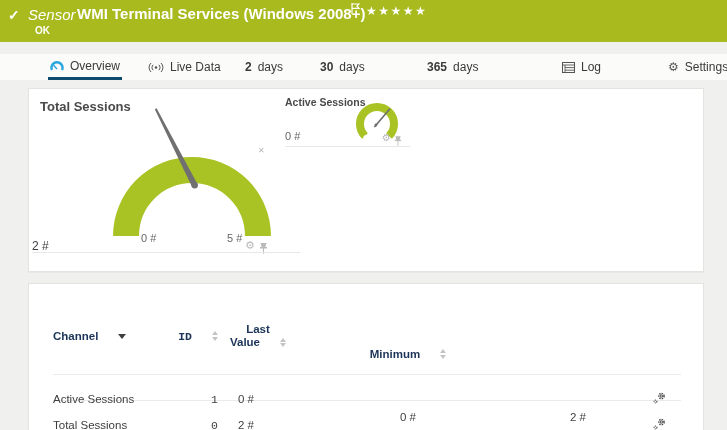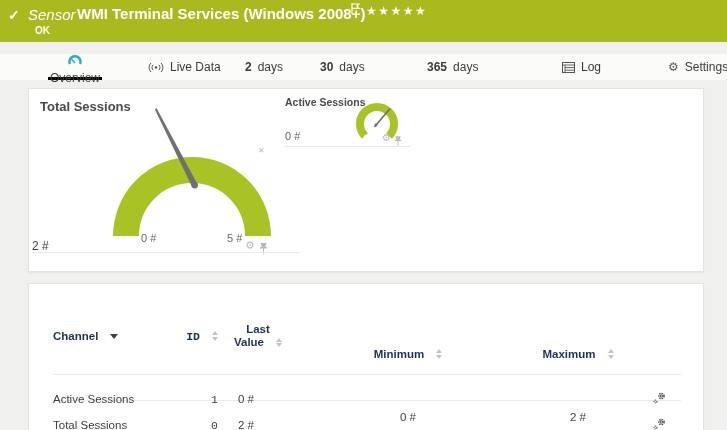--- a/index.html
+++ b/index.html
@@ -13,21 +13,21 @@
   .hdr-kind { left:28px; top:6px; font-size:15px; font-style:italic; }
   .hdr-title { left:77px; top:5px; font-size:15px; font-weight:bold; }
   .hdr-flag { left:351px; top:3px; font-size:10px; }
   .hdr-stars { left:366px; top:4px; font-size:12px; letter-spacing:1.5px; font-family:"DejaVu Sans",sans-serif; }
   .hdr-status { left:35px; top:25px; font-size:10px; font-weight:bold; }
 
   
   .tabbar { left:0; top:54px; width:727px; height:26px; background:#fbfbfa; }
   .tab { position:absolute; top:0; height:26px; display:flex; align-items:center; gap:6px;
          font-size:12px; color:#3a3a3a; cursor:pointer; padding:0 2px; }
-  .tab.active { border-bottom:3px solid #000000;flex-direction:column; }
+  .tab.active { border-bottom:3px solid #0c4a6e; }
   .tab .num { font-weight:bold; }
   .ticon { display:inline-flex; align-items:center; }
   .gear-glyph { font-family:"DejaVu Sans",sans-serif; color:#555; font-size:12px; }
 
   
   .card { background:#fff; border:1px solid #e3e3e0; box-shadow:0 1px 1px rgba(0,0,0,.03); }
   .card1 { left:28px; top:88px; width:676px; height:184px; }
   .card2 { left:28px; top:283px; width:676px; height:160px; }
 
   .g-title { font-size:13px; font-weight:bold; color:#4a4a4a; }
@@ -40,21 +40,21 @@
 
   
   .tbl { position:absolute; left:24px; top:20px; width:628px; }
   .trow { display:grid; grid-template-columns:125px 40px 80px 220px 120px 1fr; align-items:center; }
   .thead { color:#1b3358; font-weight:bold; font-size:11.5px; padding:8px 0 14px 0; }
   .tdata { font-size:11.5px; color:#3d3d3d; height:26px; border-top:1px solid #ebebeb; }
   .c-id { text-align:right;font-family:Liberation Mono, monospace; }
   .c-last { padding-left:20px; }
   .c-ctr { text-align:center;margin-top:36px; }
   .c-ico { display:flex; justify-content:flex-end; padding-right:14px; }
-  .hd-flex { display:inline-flex; align-items:center; gap:12px; }
+  .hd-flex { display:inline-flex; align-items:center; gap:20px; }
   .sorter { display:inline-block; vertical-align:middle; }
   .sorter .up { width:0;height:0;border-left:3.5px solid transparent;border-right:3.5px solid transparent;border-bottom:4px solid #c4c4c4; margin-bottom:1.5px;}
   .sorter .dn { width:0;height:0;border-left:3.5px solid transparent;border-right:3.5px solid transparent;border-top:4px solid #c4c4c4;}
   .caret-dn { width:0;height:0;border-left:4px solid transparent;border-right:4px solid transparent;border-top:5px solid #3f3f3f; display:inline-block; vertical-align:middle; }
   .lastv { text-align:center; line-height:1.15; }
   .chset { cursor:pointer; }
 </style>
 </head>
 <body>
 
@@ -185,29 +185,20 @@
               <span>Value</span>
               <span class="sorter">
                 <div class="up"></div>
                 <div class="dn"></div>
               </span>
             </span></div>
       </div>
       <div class="c-ctr">
         <span class="hd-flex">
             <span>Minimum</span>
-            <span class="sorter">
-              <div class="up"></div>
-              <div class="dn"></div>
-            </span>
-          </span>
-      </div>
-      <div class="c-ctr">
-        <span class="hd-flex">
-            <span>Maximum</span>
             <span class="sorter">
               <div class="up"></div>
               <div class="dn"></div>
             </span>
           </span>
       </div>
       <div></div>
     </div>
 
     <div class="trow tdata">

